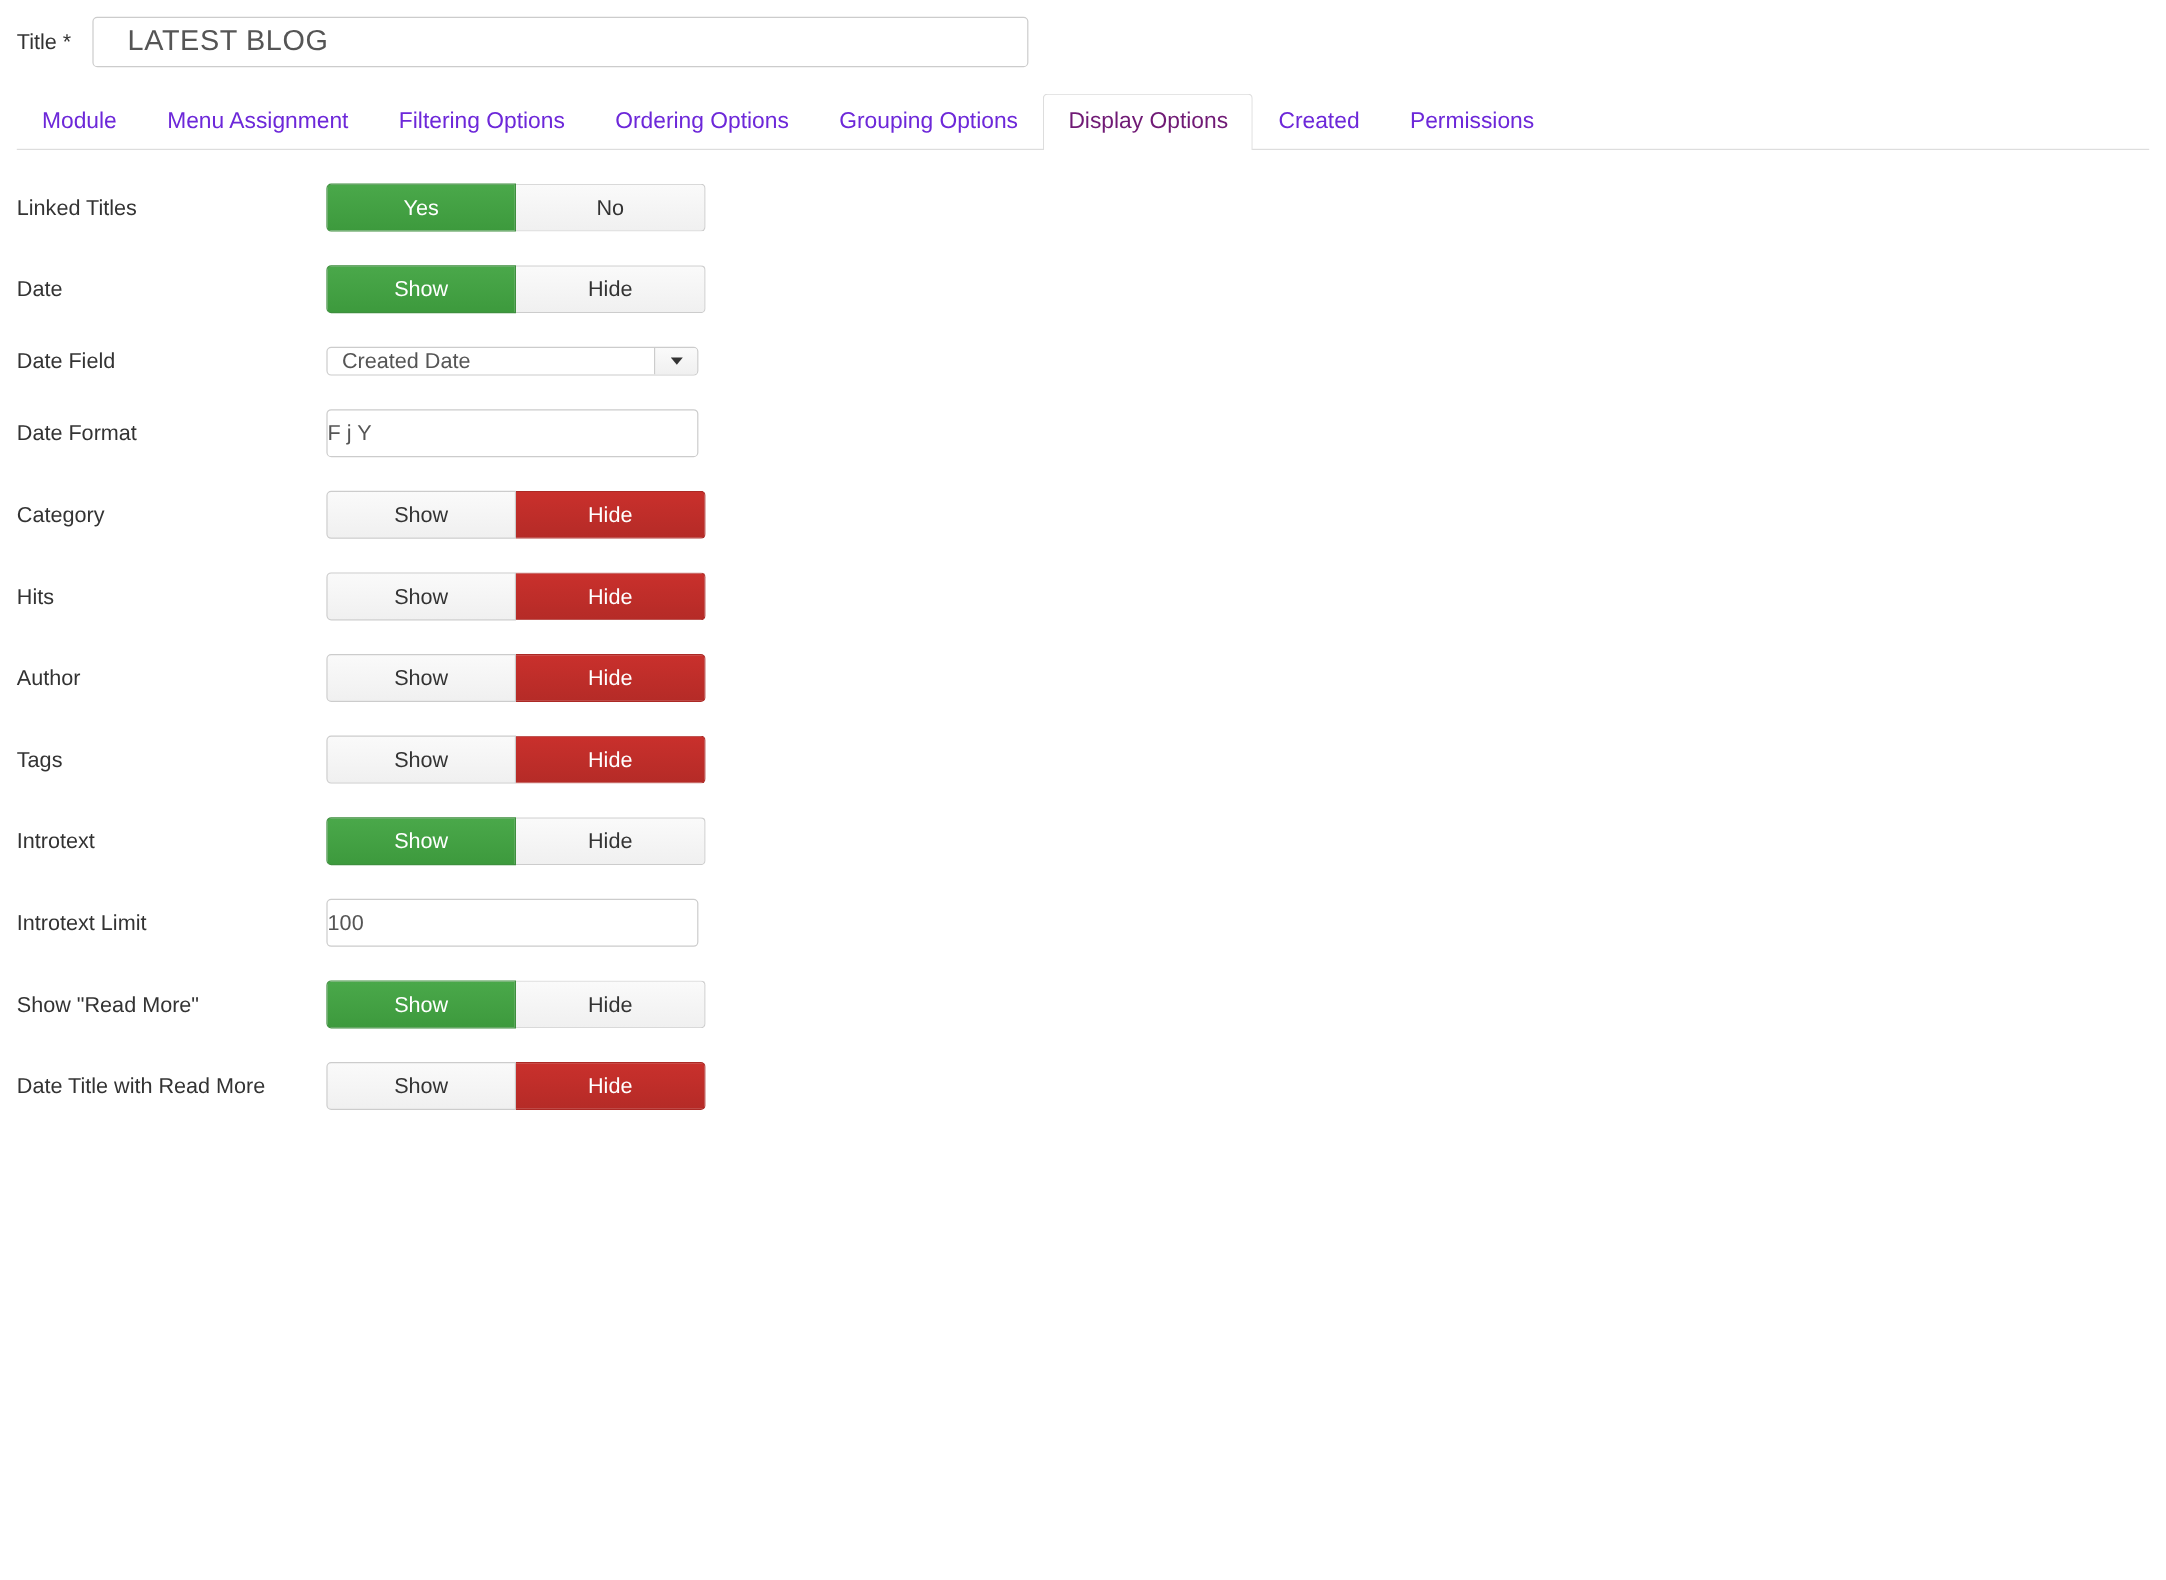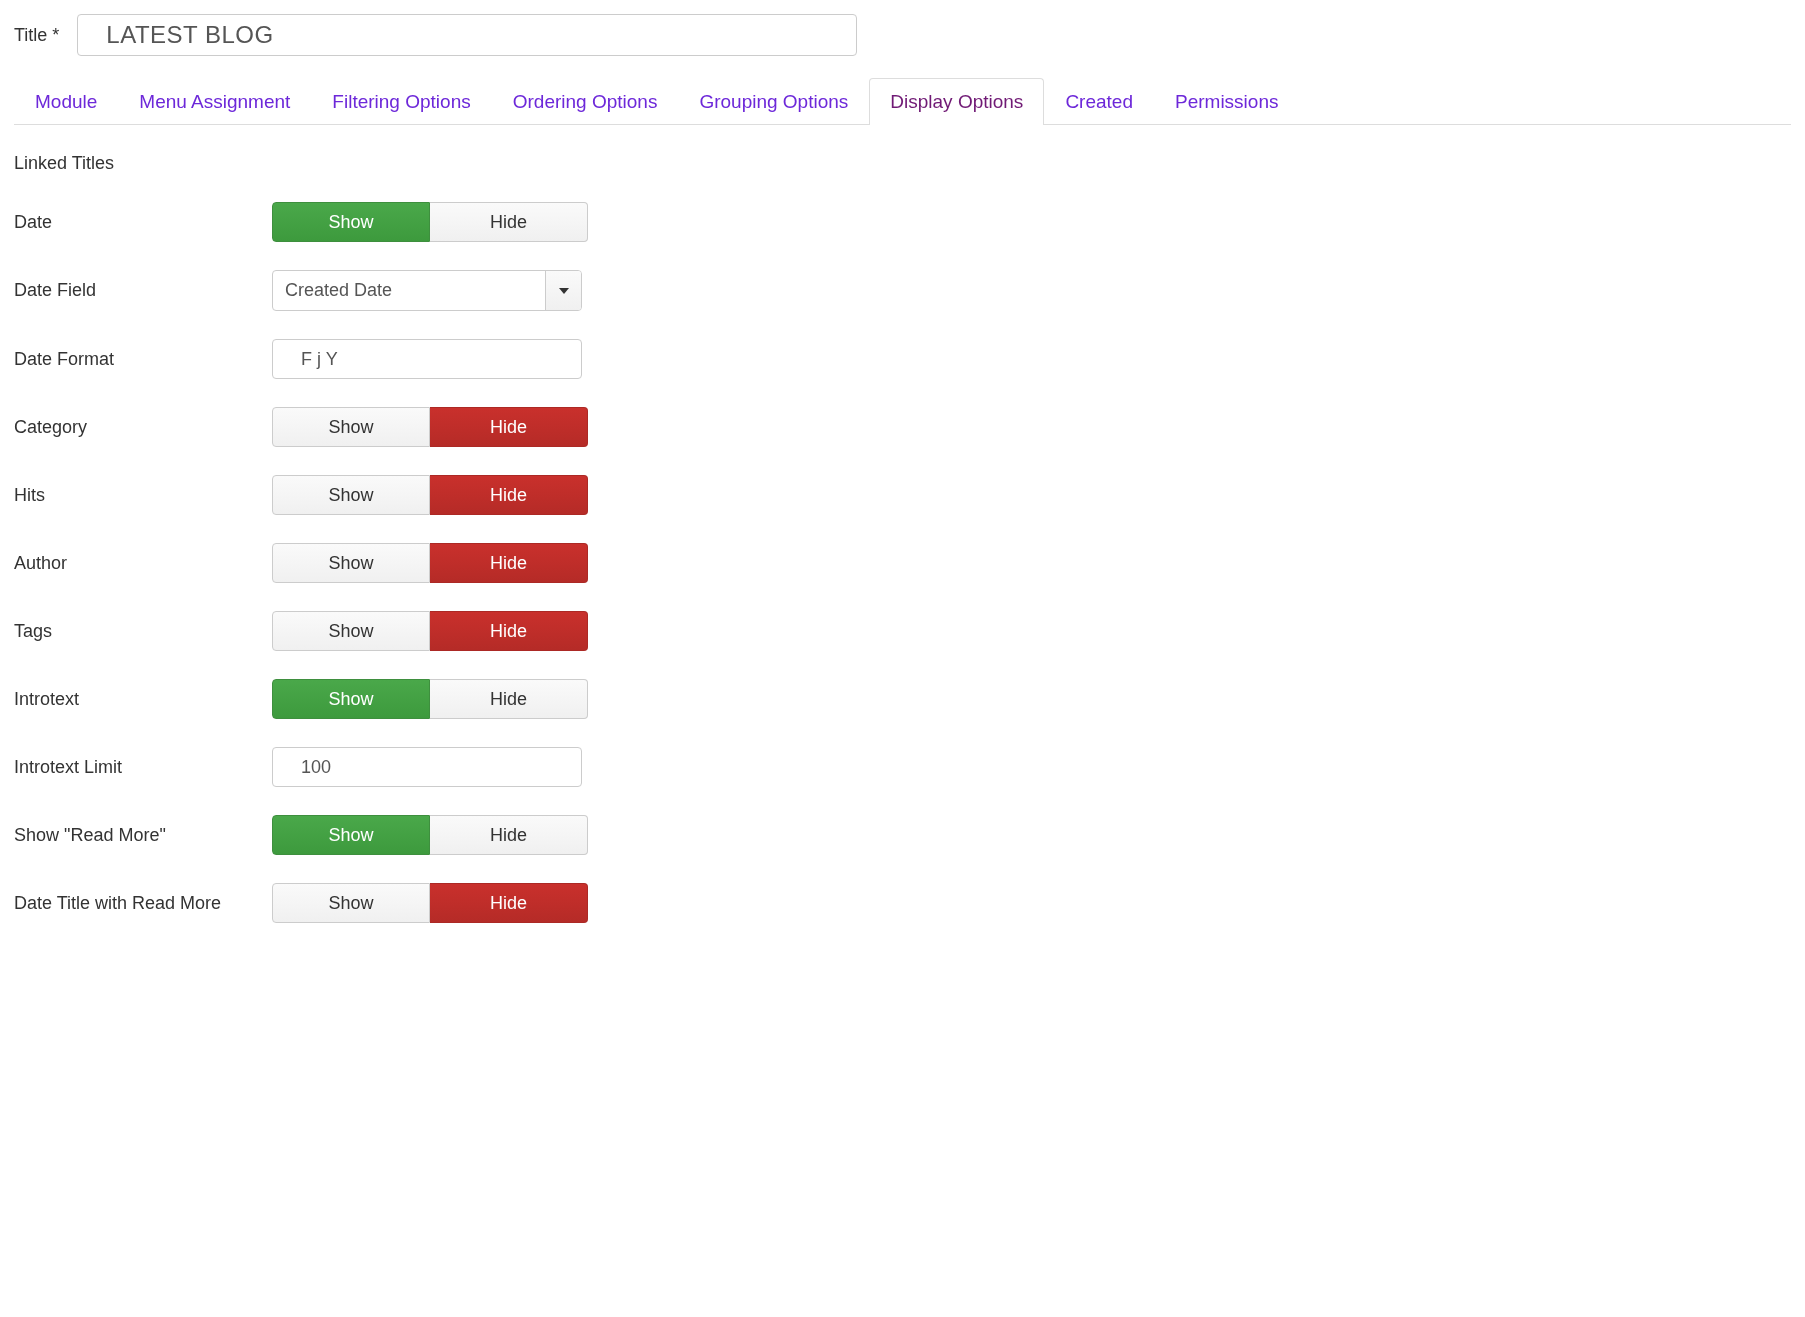--- a/index.html
+++ b/index.html
@@ -93,21 +93,21 @@
     color: #fff;
   }
   .btn.red {
     background: linear-gradient(#c9302c,#b52b27);
     border-color: #ac2925;
     color: #fff;
   }
   .select-wrap {
     display: inline-flex;
     width: 310px;
-    height: 41px;
+    height: 24px;
     border: 1px solid #ccc;
     border-radius: 4px;
     overflow: hidden;
     background: #fff;
   }
   .select-value {
     flex: 1;
     display: flex;
     align-items: center;
     padding: 0 12px;
@@ -126,21 +126,21 @@
   }
   .caret-down {
     width: 0; height: 0;
     border-left: 5px solid transparent;
     border-right: 5px solid transparent;
     border-top: 6px solid #333;
   }
   .text-input {
     width: 310px;
     height: 40px;
-    padding: 6px 28px;
+    padding: 6px 0;
     font-size: 18px;
     color: #555;
     background: #fff;
     border: 1px solid #ccc;
     border-radius: 4px;
     outline: none;
   }
 </style>
 </head>
 <body>
@@ -156,20 +156,24 @@
   <div class="tab">Filtering Options</div>
   <div class="tab">Ordering Options</div>
   <div class="tab">Grouping Options</div>
   <div class="tab active">Display Options</div>
   <div class="tab">Created</div>
   <div class="tab">Permissions</div>
 </div>
 
 <div class="form-row">
   <div class="form-label">Linked Titles</div>
+  <div class="btn-group">
+    <div class="btn green">Yes</div>
+    <div class="btn">No</div>
+  </div>
 </div>
 
 <div class="form-row">
   <div class="form-label">Date</div>
   <div class="btn-group">
     <div class="btn green">Show</div>
     <div class="btn">Hide</div>
   </div>
 </div>
 

